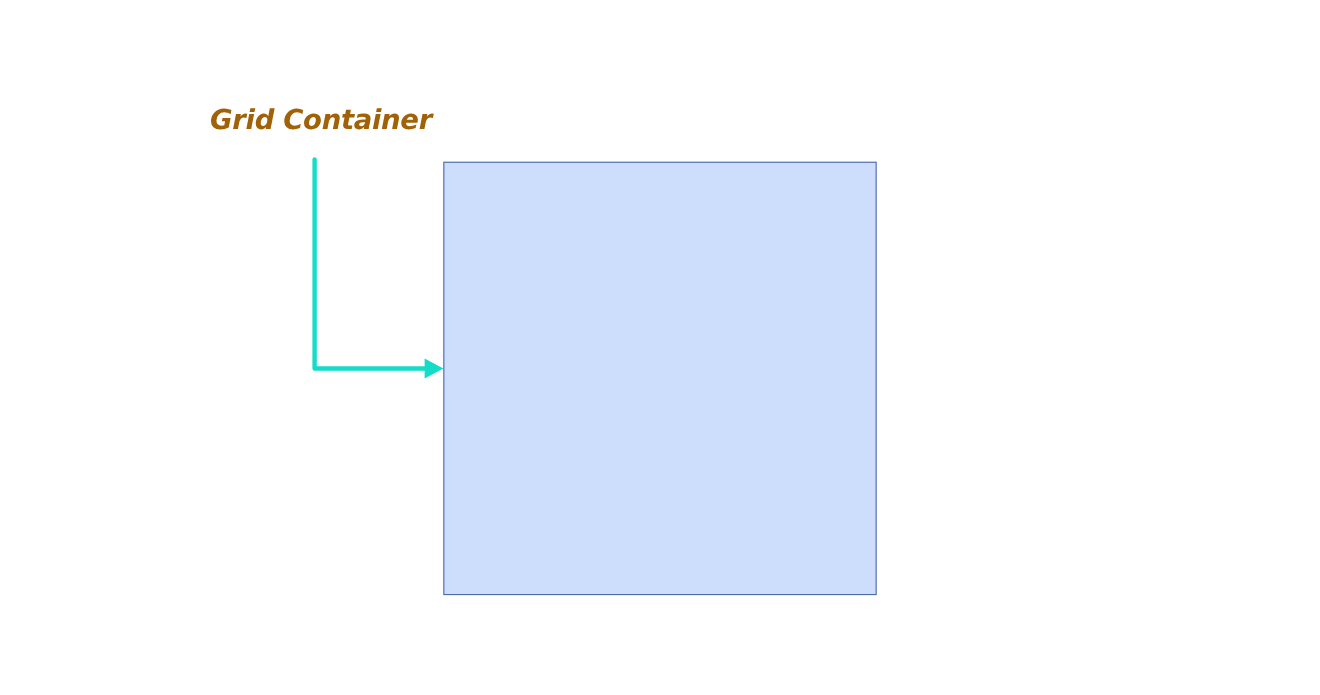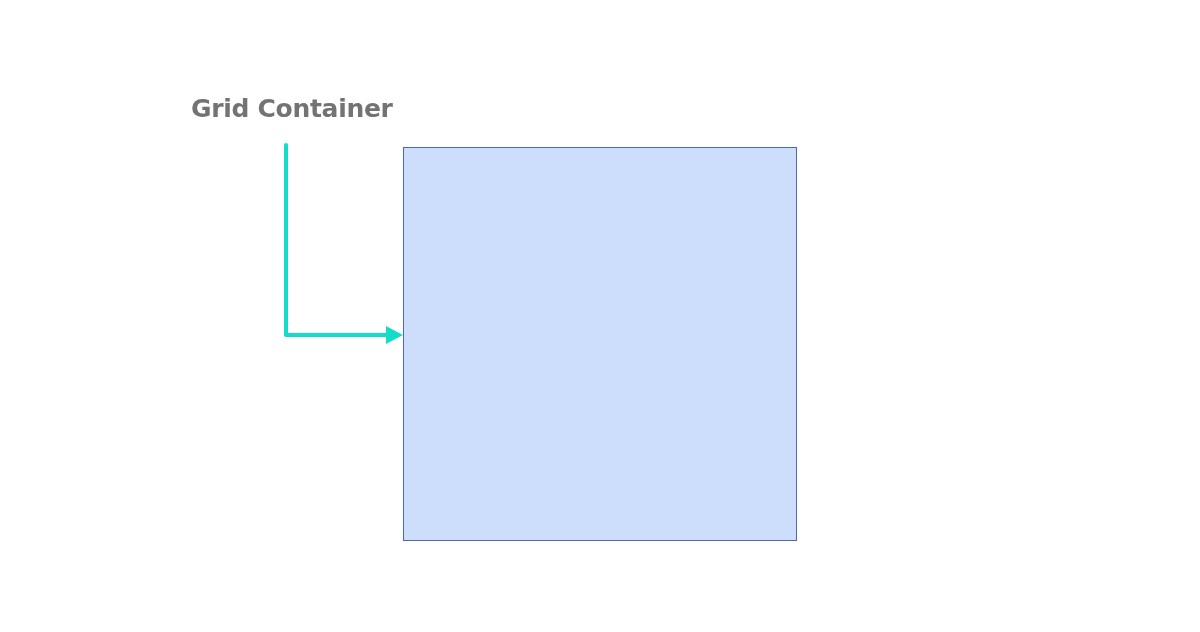--- a/index.html
+++ b/index.html
@@ -2,22 +2,23 @@
 <html><head>
   <meta charset="utf-8">
   <style>
     html, body { margin: 0; padding: 0; }
     body {
       width: 1200px; height: 632px; background: #ffffff; position: relative; overflow: hidden;
       font-family: "DejaVu Sans", sans-serif;
     }
     .label {
       position: absolute; left: 191px; top: 94px;
-      font-size: 25px; font-weight: bold; color: #737373; letter-spacing: -0.3px;
+      font-size: 25px; font-weight: bold; color: #a16207; letter-spacing: -0.3px;
       white-space: nowrap;
+      font-style: italic;
     }
     .box {
       position: absolute; left: 403px; top: 147px; width: 394px; height: 394px;
       border: 1px solid #4d6aa8; box-sizing: border-box;
     }
     svg.arrow { position: absolute; left: 0; top: 0; }
   </style>
 </head>
 <body>
 

